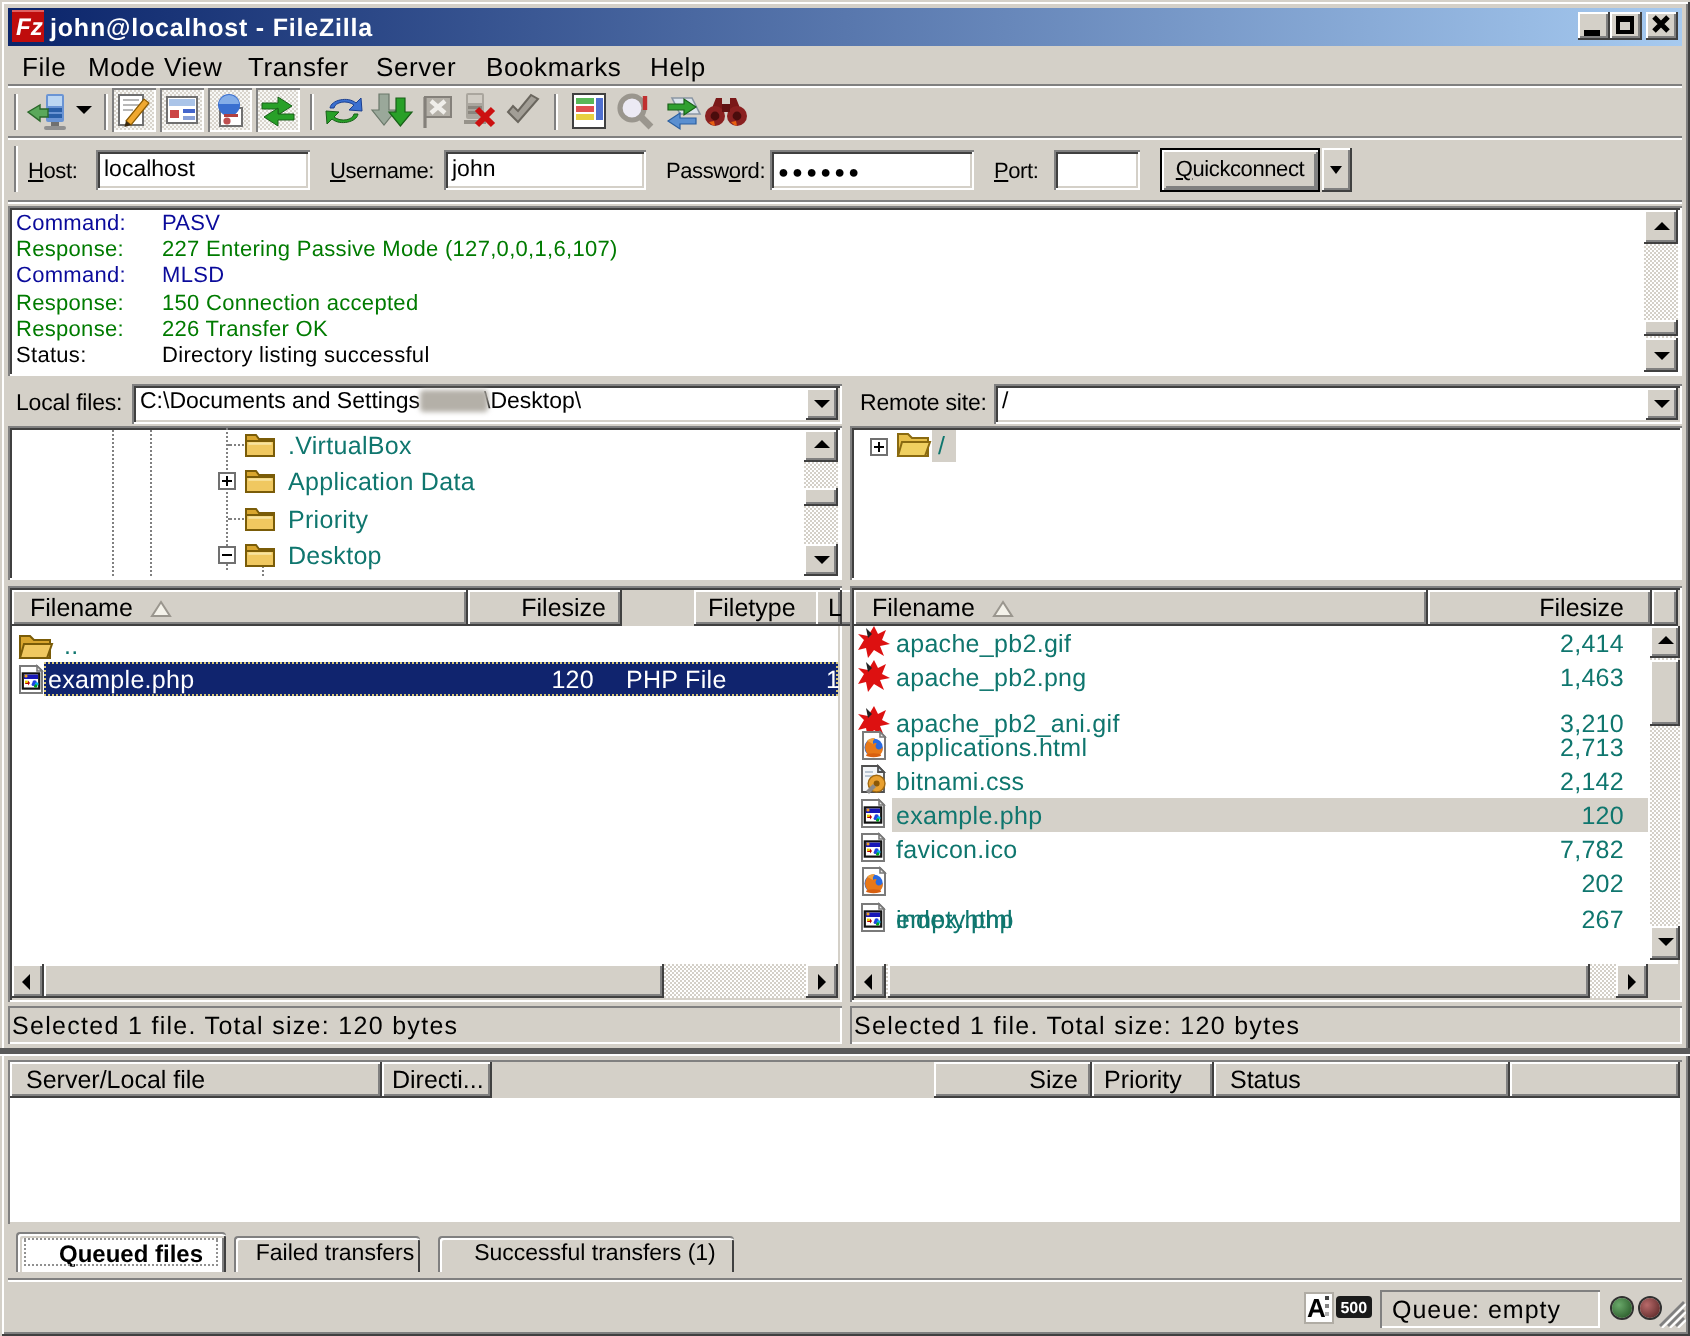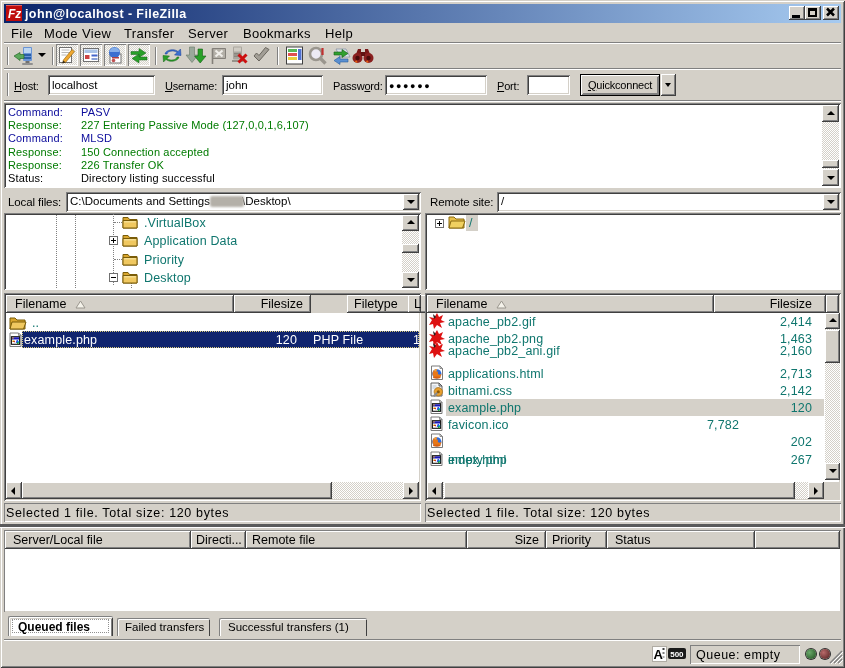--- a/index.html
+++ b/index.html
@@ -373,27 +373,27 @@
           <div class="row" style="left:280px;top:2px;width:105px;text-align:right;">2,414</div>
         </div>
         <div class="abs" style="left:0;top:17.2px;width:397px;height:17px;">
           <svg class="abs icon-apache" style="left:2px;top:0px" width="16" height="16" viewBox="0 0 16 16">
             <path d="M8 0 L10 4 L14 2 L12 7 L16 9 L11 10 L13 15 L8 12 L5 16 L4 11 L0 12 L3 7 L0 4 L5 5 Z" fill="#dd1111"></path>
             <path d="M4 1 L7 4 L5 6 Z" fill="#222"></path>
           </svg>
           <div class="row" style="left:21px;top:2px;">apache_pb2.png</div>
           <div class="row" style="left:280px;top:2px;width:105px;text-align:right;">1,463</div>
         </div>
-        <div class="abs" style="left:0;top:29px;width:397px;height:17px;">
+        <div class="abs" style="left:0;top:40px;width:397px;height:17px;">
           <svg class="abs icon-apache" style="left:2px;top:0px" width="16" height="16" viewBox="0 0 16 16">
             <path d="M8 0 L10 4 L14 2 L12 7 L16 9 L11 10 L13 15 L8 12 L5 16 L4 11 L0 12 L3 7 L0 4 L5 5 Z" fill="#dd1111"></path>
             <path d="M4 1 L7 4 L5 6 Z" fill="#222"></path>
           </svg>
           <div class="row" style="left:21px;top:2px;">apache_pb2_ani.gif</div>
-          <div class="row" style="left:280px;top:2px;width:105px;text-align:right;">2,160</div>
+          <div class="row" style="left:280px;top:2px;width:105px;text-align:right;">3,210</div>
         </div>
         <div class="abs" style="left:0;top:51.599999999999994px;width:397px;height:17px;">
           <svg class="abs icon-ff" style="left:2px;top:0px" width="16" height="16" viewBox="0 0 16 16">
             <path d="M2.5 1 L11 1 L13.5 3.5 L13.5 14.5 L2.5 14.5 Z" fill="#fff" stroke="#7a7a7a" stroke-width="1"></path>
             <path d="M11 1 L11 3.5 L13.5 3.5 Z" fill="#e8e8e8" stroke="#7a7a7a" stroke-width="0.8"></path>
             <circle cx="7.8" cy="8.8" r="4.6" fill="#2a6ae0"></circle>
             <path d="M7.8 4.2 C4.2 4.2 2.8 8 4 10.8 C4.8 12.6 6.8 13.6 8.8 13.3 C11.4 12.9 12.8 10.6 12.3 8.2 C12 9.4 10.8 10 9.8 9.6 C8.6 9.1 8.5 7.6 9.4 6.8 C8.9 6.3 8.2 6.5 7.6 7 C7.2 6 7.5 5 8.4 4.3 C8.2 4.2 8 4.2 7.8 4.2 Z" fill="#e87818"></path>
             <path d="M4.5 5.5 C5.5 4.3 7 3.9 8.4 4.3 C7.5 5 7.2 6 7.6 7 C6.5 6.5 5.2 5.8 4.5 5.5 Z" fill="#f0a040"></path>
             <ellipse cx="7.8" cy="12.6" rx="3.8" ry="1" fill="#d86010"></ellipse>
           </svg>
@@ -438,21 +438,21 @@
             <rect x="4" y="5.3" width="7" height="2.2" fill="#1818b8"></rect>
             <circle cx="5" cy="6" r="0.8" fill="#f0a020"></circle>
             <path d="M4.6 9 L6 9 L6 8.2 L7 9.5 L6 10.8 L6 10 L4.6 10 Z" fill="#b80000"></path>
             <rect x="4.5" y="8.3" width="1.4" height="1.2" fill="#e8d000"></rect>
             <circle cx="9.3" cy="9.2" r="1.1" fill="#2244e0"></circle>
             <circle cx="10.4" cy="10" r="0.9" fill="#00b8e8"></circle>
             <circle cx="9.8" cy="11" r="0.9" fill="#00a020"></circle>
             <circle cx="8.6" cy="10.2" r="0.8" fill="#2244e0"></circle>
           </svg>
           <div class="row" style="left:21px;top:2px;">favicon.ico</div>
-          <div class="row" style="left:280px;top:2px;width:105px;text-align:left;">7,782</div>
+          <div class="row" style="left:280px;top:2px;width:105px;text-align:right;">7,782</div>
         </div>
         <div class="abs" style="left:0;top:120.39999999999999px;width:397px;height:17px;">
           <svg class="abs icon-ff" style="left:2px;top:0px" width="16" height="16" viewBox="0 0 16 16">
             <path d="M2.5 1 L11 1 L13.5 3.5 L13.5 14.5 L2.5 14.5 Z" fill="#fff" stroke="#7a7a7a" stroke-width="1"></path>
             <path d="M11 1 L11 3.5 L13.5 3.5 Z" fill="#e8e8e8" stroke="#7a7a7a" stroke-width="0.8"></path>
             <circle cx="7.8" cy="8.8" r="4.6" fill="#2a6ae0"></circle>
             <path d="M7.8 4.2 C4.2 4.2 2.8 8 4 10.8 C4.8 12.6 6.8 13.6 8.8 13.3 C11.4 12.9 12.8 10.6 12.3 8.2 C12 9.4 10.8 10 9.8 9.6 C8.6 9.1 8.5 7.6 9.4 6.8 C8.9 6.3 8.2 6.5 7.6 7 C7.2 6 7.5 5 8.4 4.3 C8.2 4.2 8 4.2 7.8 4.2 Z" fill="#e87818"></path>
             <path d="M4.5 5.5 C5.5 4.3 7 3.9 8.4 4.3 C7.5 5 7.2 6 7.6 7 C6.5 6.5 5.2 5.8 4.5 5.5 Z" fill="#f0a040"></path>
             <ellipse cx="7.8" cy="12.6" rx="3.8" ry="1" fill="#d86010"></ellipse>
           </svg>
@@ -506,29 +506,28 @@
   <div class="stat" style="padding:3px 0 0 2px;">Selected 1 file. Total size: 120 bytes</div>
 </div>
 
 <div class="abs" style="left:0px;top:524px;width:845px;height:3px;background:#5a5a5a;"></div>
 <div class="abs" style="left:0px;top:527px;width:845px;height:1px;background:#fff;"></div>
 
 <div class="abs" style="left:4px;top:530px;width:837px;height:82px;background:#fff;box-shadow:inset 1px 1px 0 #808080, inset -1px -1px 0 #d4d0c8;">
  <div class="abs" style="left:1px;top:1px;width:835px;height:18px;background:#d4d0c8;">
   <div class="hdrcell" style="left:0px;width:186px;padding-left:8px;">Server/Local file</div>
   <div class="hdrcell" style="left:186px;width:55px;padding-left:5px;">Directi...</div>
-  <div class="hdrcell" style="left:241px;width:221px;padding-left:6px;">Remote file</div>
   <div class="hdrcell" style="left:462px;width:79px;text-align:right;padding-right:7px;">Size</div>
   <div class="hdrcell" style="left:541px;width:61px;padding-left:6px;">Priority</div>
   <div class="hdrcell" style="left:602px;width:148px;padding-left:8px;">Status</div>
   <div class="hdrcell" style="left:750px;width:85px;"></div>
  </div>
 </div>
 
-<div class="abs" style="left:4px;top:616px;width:837px;height:20px;">
+<div class="abs" style="left:4px;top:616px;width:837px;height:20px;text-align:center;">
   <div class="abs" style="left:4px;top:0px;width:105px;height:20px;background:#fff;box-shadow:inset 1px 1px 0 #fff, inset -1px 0 0 #404040, inset 2px 2px 0 #d4d0c8, inset -2px 0 0 #808080;border-top:1px solid #808080;border-left:1px solid #808080;border-radius:2px 2px 0 0;">
     <div class="abs" style="left:3px;top:2px;right:4px;bottom:3px;border:1px dotted #909090;"></div>
     <div class="lbl" style="font-weight:bold;font-size:12px;padding:3px 0 0 9px;">Queued files</div>
   </div>
   <div class="abs" style="left:113px;top:2px;width:93px;height:18px;background:#d4d0c8;box-shadow:inset 1px 1px 0 #fff, inset -1px 0 0 #404040;border-top:1px solid #808080;border-left:1px solid #808080;border-radius:2px 2px 0 0;">
     <div class="lbl" style="font-size:11.5px;padding:2px 0 0 7px;">Failed transfers</div>
   </div>
   <div class="abs" style="left:215px;top:2px;width:148px;height:18px;background:#d4d0c8;box-shadow:inset 1px 1px 0 #fff, inset -1px 0 0 #404040;border-top:1px solid #808080;border-left:1px solid #808080;border-radius:2px 2px 0 0;">
     <div class="lbl" style="font-size:11.5px;padding:2px 0 0 8px;">Successful transfers (1)</div>
   </div>

